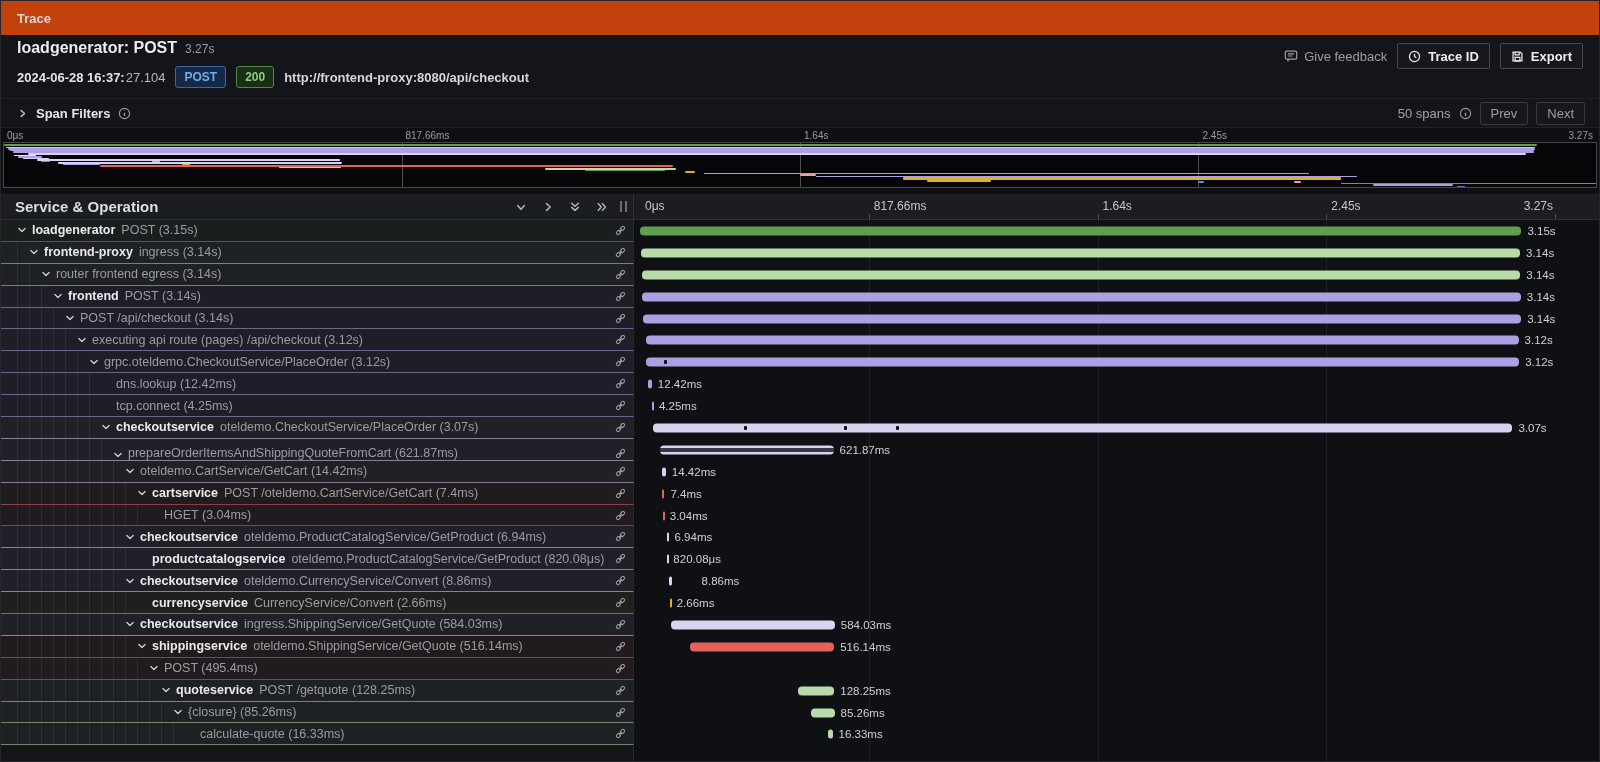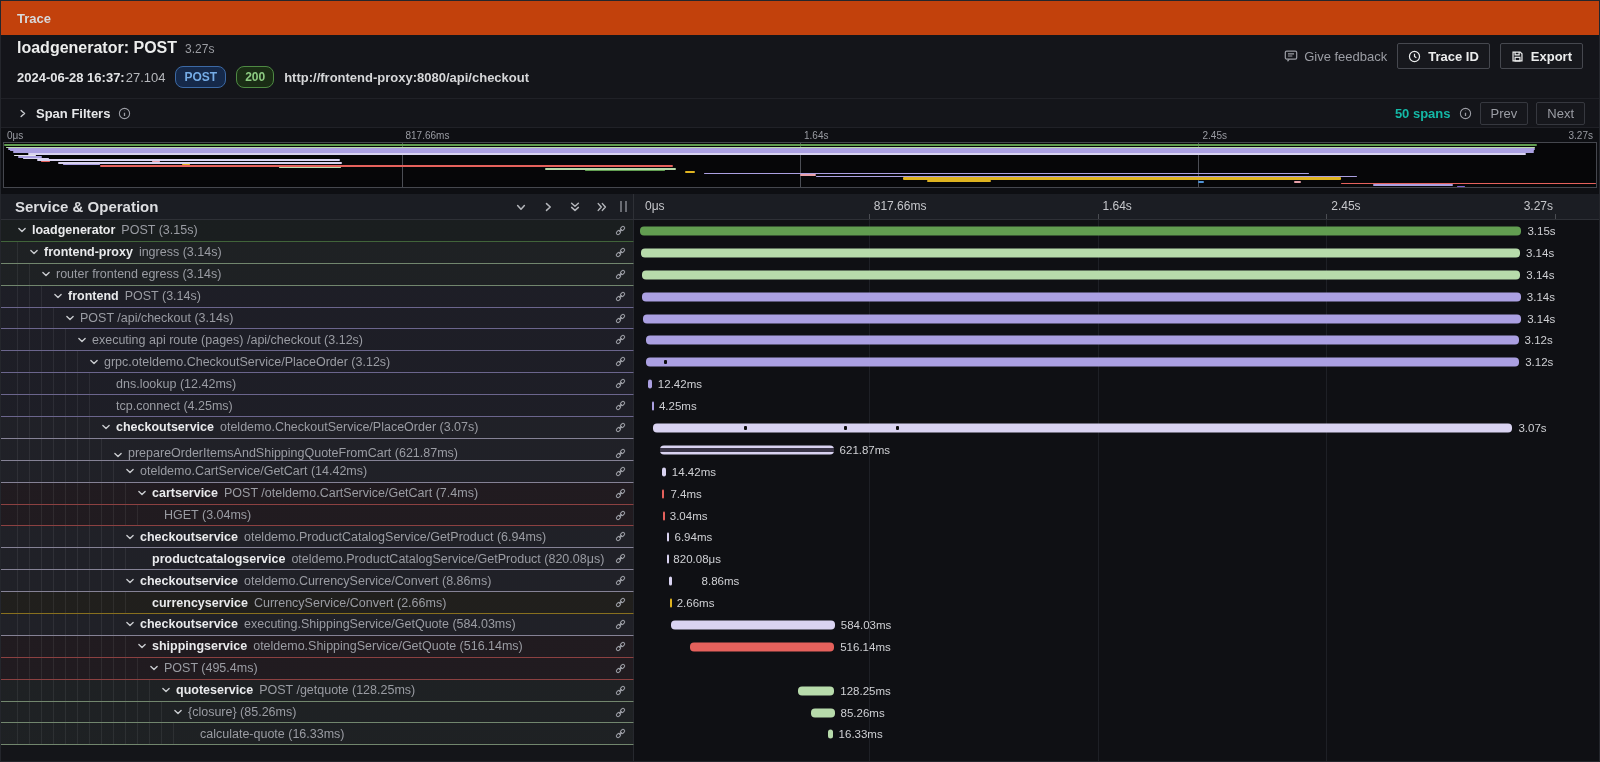--- a/index.html
+++ b/index.html
@@ -17,36 +17,36 @@
   .titlebar .t { font-size:13px; font-weight:700; color:#d8d9db; }
 
   
   .trace-header { display:flex; justify-content:space-between; align-items:flex-start; padding:4px 16px 10px; background:#14151a; flex:none; }
   .th-title { display:flex; align-items:baseline; gap:8px; }
   .th-title .name { font-size:16px; font-weight:700; color:#eceded; }
   .th-title .dur { font-size:12px; color:#9b9da3; }
   .th-meta { display:flex; align-items:center; gap:10px; margin-top:9px; }
   .ts-main { font-size:13px; font-weight:700; color:#e3e4e6; }
   .ts-frac { font-size:13px; color:#b6b8bc; margin-left:1px; }
-  .badge { font-size:12px; font-weight:700; padding:2px 8px; border-radius:8px; line-height:16px; }
+  .badge { font-size:12px; font-weight:700; padding:2px 8px; border-radius:3px; line-height:16px; }
   .badge.method { color:#75ace6; background:#15294a; border:1px solid #3c69a5; }
   .badge.status { color:#8ccb81; background:#1a2d15; border:1px solid #4e8a43; }
   .th-url { font-size:13px; font-weight:600; color:#d6d7d9; }
   .th-actions { display:flex; align-items:center; gap:10px; margin-top:4px; }
   .feedback { display:flex; align-items:center; gap:6px; color:#9b9da4; font-size:13px; cursor:pointer; }
   .hbtn { display:flex; align-items:center; gap:7px; height:26px; padding:0 10px; background:#17181d;
           border:1px solid #46484f; border-radius:2px; color:#eceded; font-size:13px; font-weight:700; cursor:pointer; }
 
   
   .filters-row { height:30px; background:#14151a; border-top:1px solid #202127; border-bottom:1px solid #202127;
                  display:flex; align-items:center; justify-content:space-between; padding:0 14px 0 16px; flex:none; }
   .filters-left { display:flex; align-items:center; gap:8px; }
   .filters-left .lbl { font-size:13px; font-weight:700; color:#e6e7e9; }
   .filters-right { display:flex; align-items:center; gap:8px; }
-  .span-count { font-size:13px; font-weight:700; color:#14b8a6; }
+  .span-count { font-size:13px; font-weight:400; color:#a3a3a3; }
   .nav-btn { padding:3px 10px; border:1px solid #36383f; border-radius:2px; background:#16171c; color:#9b9da4; font-size:13px; cursor:pointer; }
   .icon { display:inline-flex; align-items:center; justify-content:center; color:#9b9da4; }
 
   
   .minimap { height:66px; background:#0e0f13; flex:none; position:relative; padding:1px 2px 4px; }
   .mm-labels { position:relative; height:13px; }
   .mm-labels .tk { position:absolute; top:1px; font-size:10px; color:#9a9ca3; white-space:nowrap; }
   .mm-canvas { position:relative; height:46px; background:#060608; border:1px solid #45474e; overflow:hidden; }
   .mm-line { position:absolute; border-radius:1px; }
   .mm-grid { position:absolute; top:0; bottom:0; width:1px; background:#4b4d54; }
@@ -835,21 +835,21 @@
           <span class="ind"></span>
           <span class="ind"></span>
           <span class="ind"></span>
           <span class="ind"></span>
           <span class="chev">
             <svg width="10" height="10" viewBox="0 0 16 16" fill="none" stroke="currentColor" stroke-width="2.2" stroke-linecap="round" stroke-linejoin="round">
               <path d="M3 5.5l5 5 5-5"></path>
             </svg>
           </span>
           <span class="svc">checkoutservice</span>
-          <span class="op">executing.ShippingService/GetQuote (584.03ms)</span>
+          <span class="op">ingress.ShippingService/GetQuote (584.03ms)</span>
           <span class="linkic">
             <svg width="13" height="13" viewBox="0 0 24 24" fill="none" stroke="currentColor" stroke-width="2">
               <g transform="rotate(-45 12 12)">
                 <rect x="2.5" y="9" width="8.5" height="6" rx="3"></rect>
                 <rect x="13" y="9" width="8.5" height="6" rx="3"></rect>
                 <line x1="8.5" y1="12" x2="15.5" y2="12"></line>
               </g>
             </svg>
           </span>
         </div>

